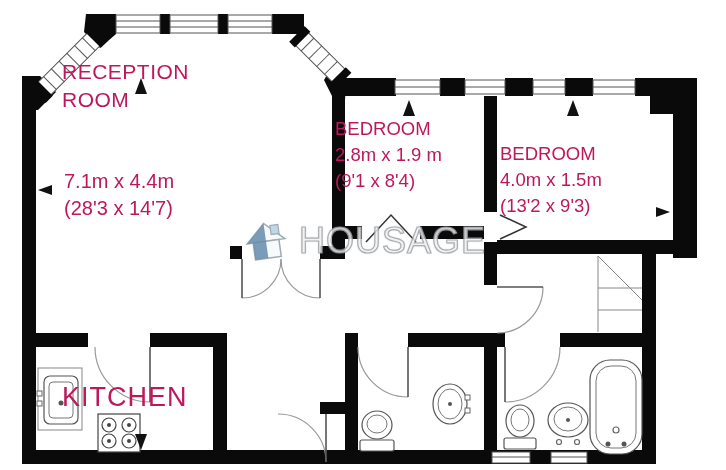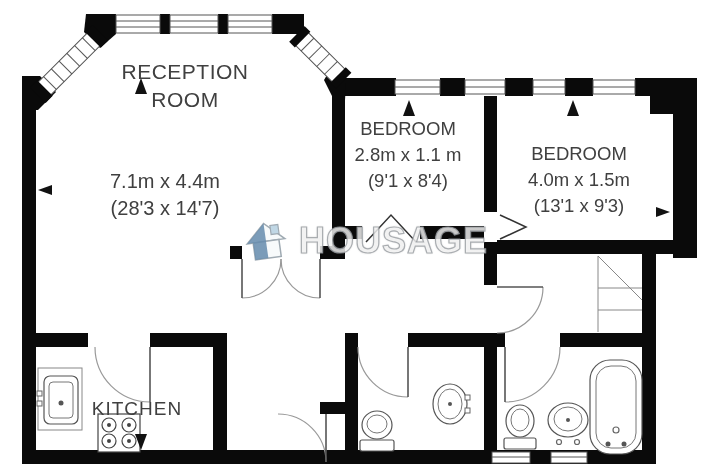--- a/index.html
+++ b/index.html
@@ -1,28 +1,28 @@
 <!DOCTYPE html>
 <html><head>
 <meta charset="utf-8">
 <style>
   html,body{margin:0;padding:0;background:#fff;}
   #canvas{position:relative;width:726px;height:470px;background:#fff;overflow:hidden;
           font-family:"Liberation Sans", sans-serif;}
   #plan-svg{position:absolute;left:0;top:0;}
-  .room-label{position:absolute;text-align:center;color:#404040;z-index:3;}
+  .room-label{position:absolute;color:#be185d;z-index:3;}
   .room-label span{display:block;}
   #lbl-reception-name{left:62px;top:58px;width:246px;font-size:21px;line-height:28px;letter-spacing:.5px;}
-  #lbl-reception-dims{left:53px;top:168px;width:224px;font-size:20px;line-height:27px;}
+  #lbl-reception-dims{left:64px;top:168px;width:224px;font-size:20px;line-height:27px;}
   #lbl-bedroom1{left:335px;top:116px;width:146px;font-size:18.5px;line-height:26px;}
   #lbl-bedroom2{left:500px;top:141px;width:158px;font-size:18.5px;line-height:26px;}
-  #lbl-kitchen{left:62px;top:398px;width:150px;font-size:19px;letter-spacing:1px;}
+  #lbl-kitchen{left:62px;top:382px;width:150px;font-size:27px;letter-spacing:1px;}
   #watermark{position:absolute;left:242px;top:215px;height:52px;display:flex;align-items:center;gap:5px;
              z-index:4;opacity:.93;pointer-events:none;}
-  #watermark .wm-text{font-size:36px;font-weight:700;letter-spacing:1px;
+  #watermark .wm-text{font-size:36px;font-weight:400;letter-spacing:1px;
              color:rgba(255,255,255,.8);-webkit-text-stroke:1.2px rgba(150,155,160,.85);
              text-shadow:0 0 2px rgba(120,120,120,.55);}
 </style>
 </head>
 <body>
 
 <div id="canvas">
 
   <svg id="plan-svg" width="726" height="470" viewBox="0 0 726 470">
 
@@ -251,28 +251,28 @@
     <span>RECEPTION</span>
     <span>ROOM</span>
   </div>
   <div class="room-label" id="lbl-reception-dims">
     <span>7.1m x 4.4m</span>
     <span>(28'3 x 14'7)</span>
   </div>
 
   <div class="room-label" id="lbl-bedroom1">
     <span>BEDROOM</span>
-    <span>2.8m x 1.1 m</span>
+    <span>2.8m x 1.9 m</span>
     <span>(9'1 x 8'4)</span>
   </div>
 
   <div class="room-label" id="lbl-bedroom2">
     <span>BEDROOM</span>
     <span>4.0m x 1.5m</span>
-    <span>(13'1 x 9'3)</span>
+    <span>(13'2 x 9'3)</span>
   </div>
 
   <div class="room-label" id="lbl-kitchen">
     <span>KITCHEN</span>
   </div>
 
   <div id="watermark">
     <svg width="52" height="48" viewBox="0 0 52 48">
       <g transform="rotate(-8 26 24)">
         <polygon points="5,24 24,6 43,24" fill="rgba(245,248,250,0.9)" stroke="#98a4ad" stroke-width="1.5"></polygon>

